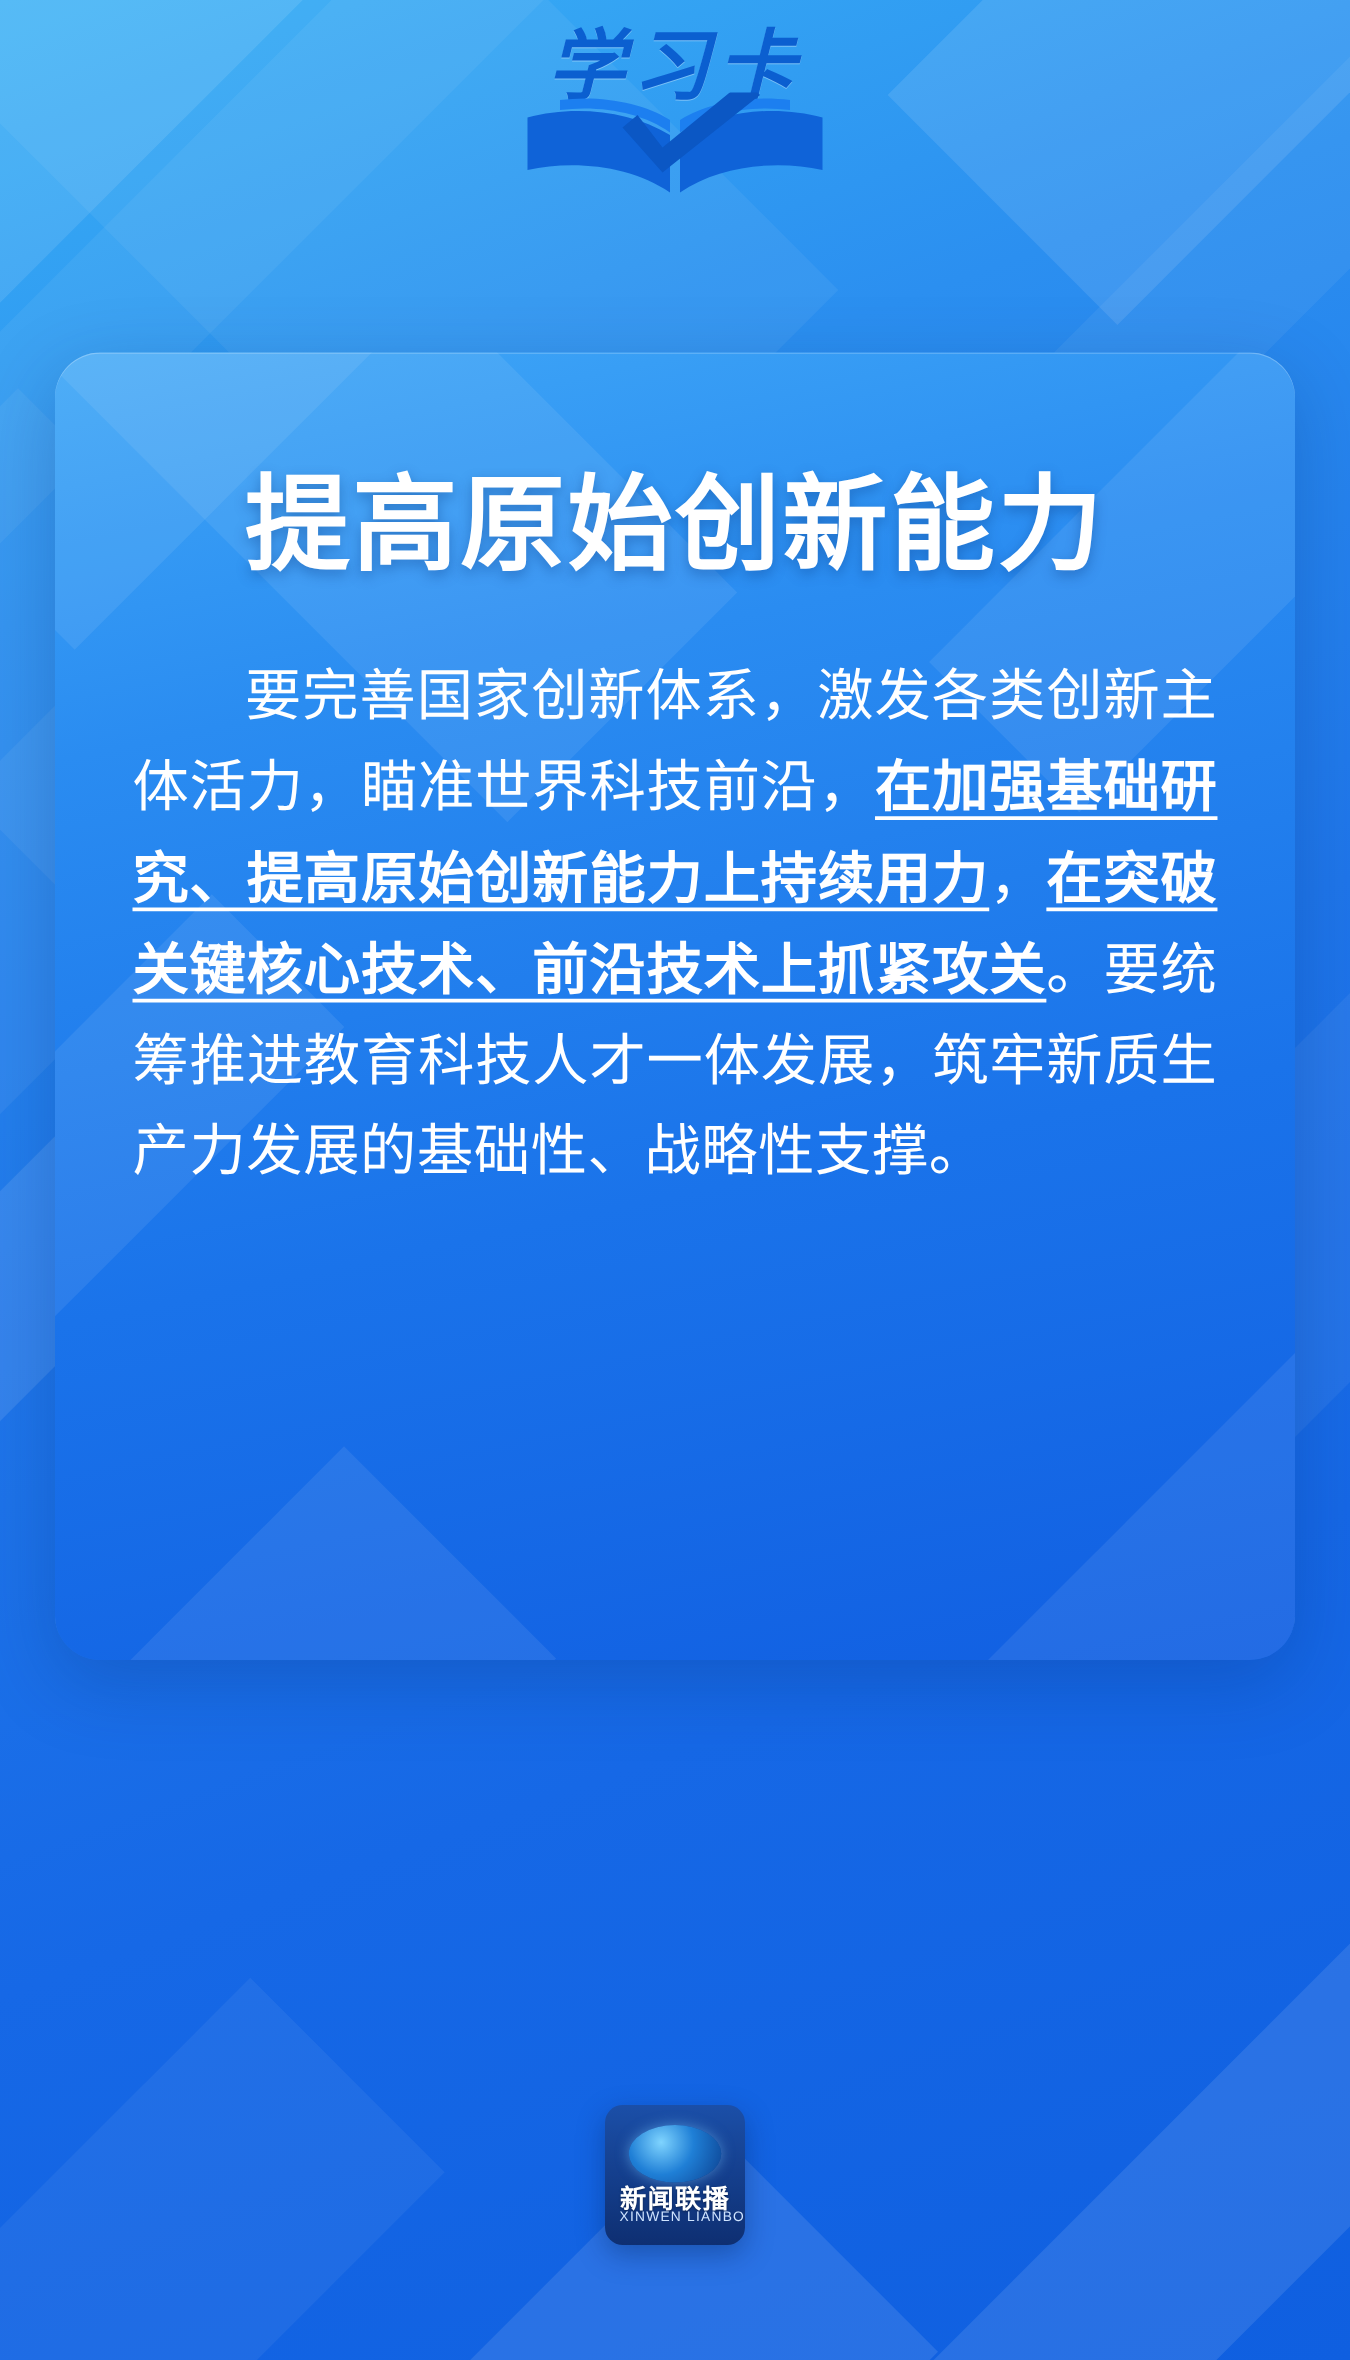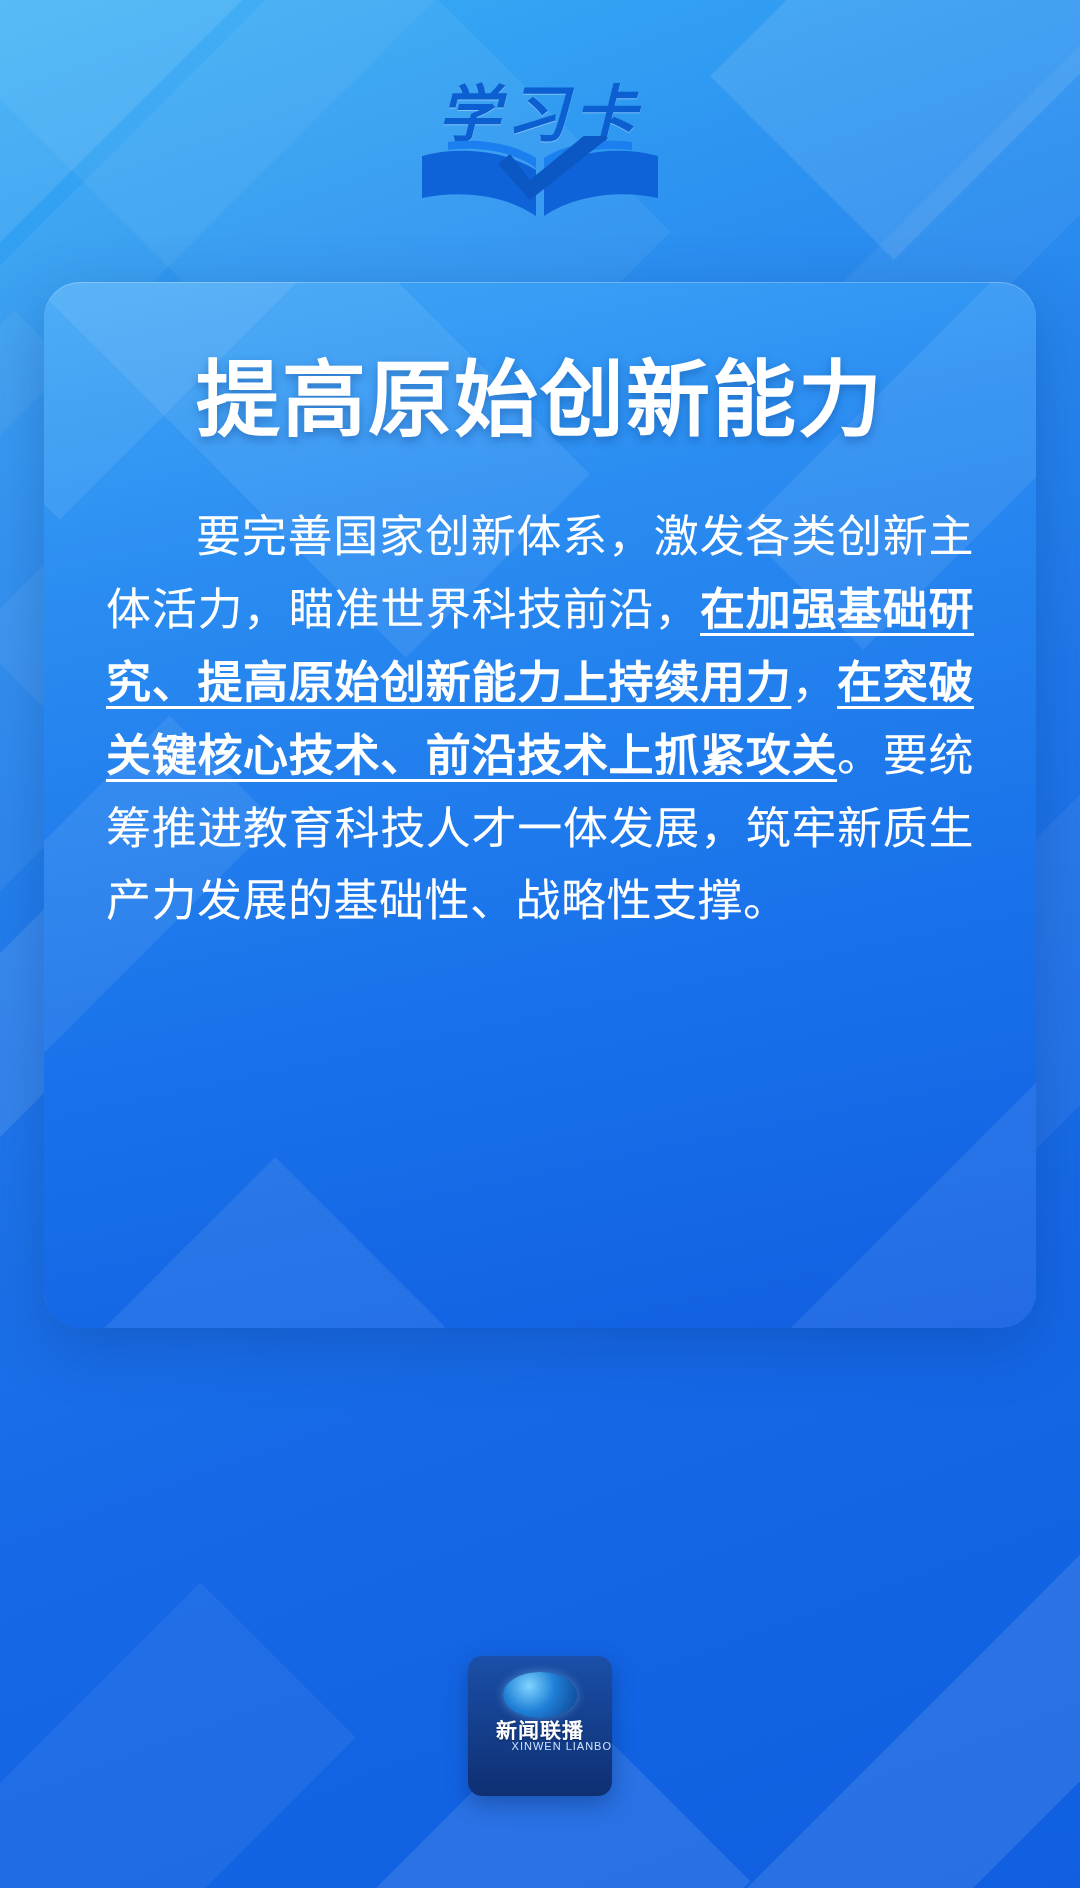--- a/index.html
+++ b/index.html
@@ -49,21 +49,20 @@
   .b7 { left: -260px; top: 980px; width: 520px; height: 130px; }
   .b8 { right: -240px; top: 900px; width: 600px; height: 220px; }
   .b9 { right: -160px; bottom: 40px; width: 520px; height: 160px; }
   .b10 { left: -200px; bottom: -80px; width: 560px; height: 220px; }
   .b11 { left: 300px; bottom: -180px; width: 420px; height: 260px; }
   .b12 { left: 40px; top: 300px; width: 260px; height: 700px; }
 
   
   .header {
     position: relative;
-    padding-top: 62px;
     text-align: center;
     z-index: 3;
   }
   .logo-wrap {
     display: inline-block;
     position: relative;
     width: 260px;
     height: 160px;
   }
   .logo-text {
@@ -115,21 +114,21 @@
   .cb1 { left: -120px; top: -90px; width: 420px; height: 210px; }
   .cb2 { left: 140px; top: -160px; width: 260px; height: 520px; }
   .cb3 { right: -160px; top: 60px; width: 460px; height: 170px; }
   .cb4 { left: -180px; top: 560px; width: 420px; height: 150px; }
   .cb5 { right: -220px; bottom: -60px; width: 520px; height: 220px; }
   .cb6 { left: 60px; bottom: -140px; width: 300px; height: 240px; }
 
   .card-inner {
     position: relative;
     z-index: 2;
-    padding: 56px 62px 0 62px;
+    padding: 76px 62px 0 62px;
     height: 100%;
     box-sizing: border-box;
   }
 
   .headline {
     font-family: "DejaVu Sans", "Liberation Sans", sans-serif;
     font-weight: 700;
     font-size: 84px;
     line-height: 1.06;
     color: #ffffff;
@@ -175,26 +174,25 @@
     left: 0;
     right: 0;
     bottom: 92px;
     display: flex;
     justify-content: center;
     z-index: 5;
   }
   .badge {
     position: relative;
     width: 112px;
-    height: 140px;
+    height: 112px;
     border-radius: 14px;
     background: linear-gradient(180deg, #1b4fa8 0%, #0e2f72 100%);
     box-shadow: 0 8px 22px rgba(4, 30, 80, 0.35);
     overflow: hidden;
-    padding-left: 32px;
   }
   .badge .globe {
     position: absolute;
     left: 50%;
     top: 16px;
     transform: translateX(-50%);
     width: 74px;
     height: 46px;
     border-radius: 50%;
     background: radial-gradient(circle at 35% 30%, #7fd4ff 0%, #1f7fd6 45%, #0b3f8e 100%);

